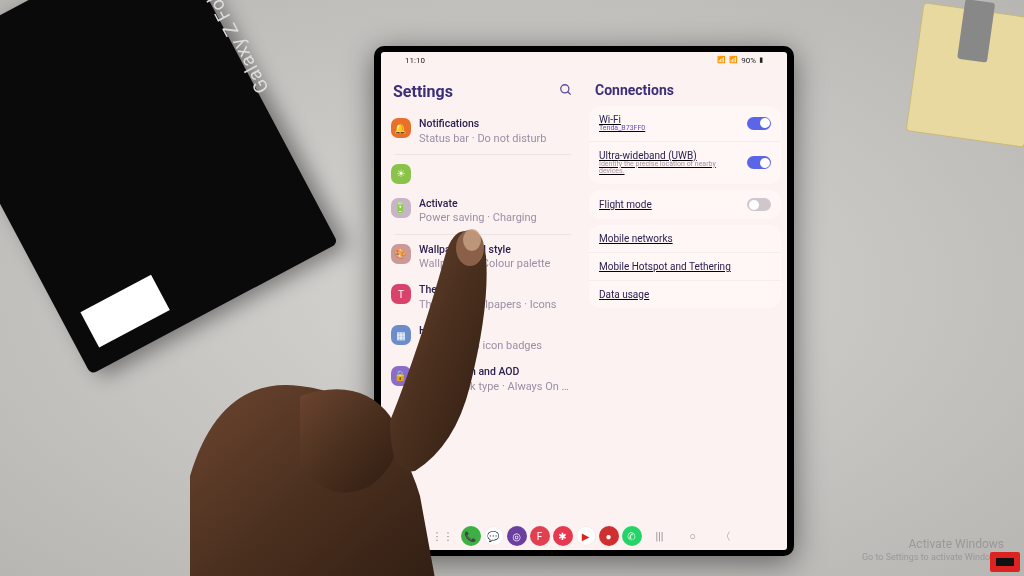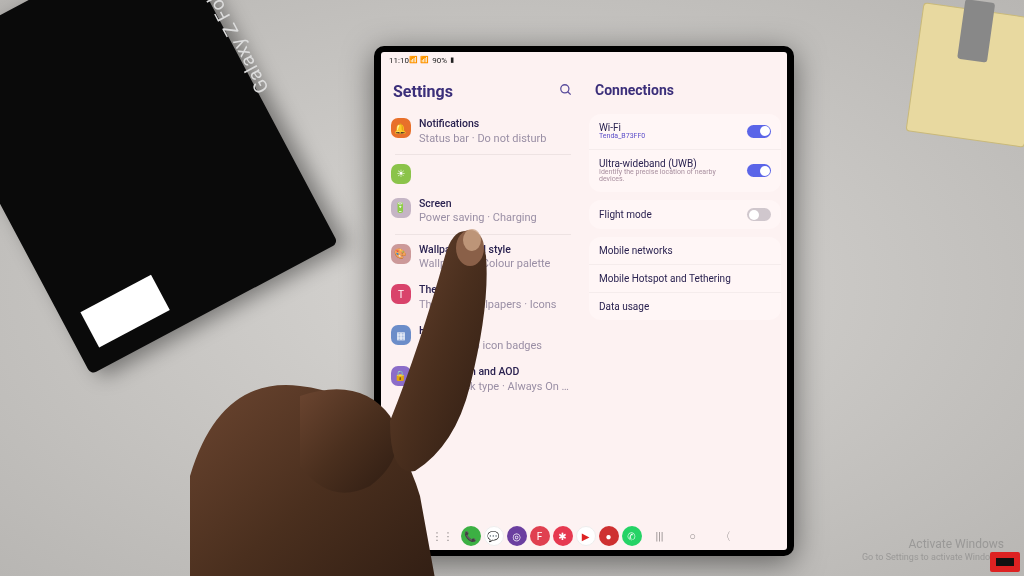--- a/index.html
+++ b/index.html
@@ -76,23 +76,23 @@
     display: flex;
     flex-direction: column;
     overflow: hidden;
     position: relative;
   }
 
   
   .statusbar {
     height: 16px;
     display: flex;
-    justify-content: flex-start;
+    justify-content: space-between;
     align-items: center;
-    padding: 0 8px;
+    padding: 0 24px;
     font-size: 8px;
     color: #222;
   }
   .statusbar-right { display: flex; gap: 3px; align-items: center;}
   .stat-icon { font-size: 7px; }
 
   
   .panes {
     flex: 1;
     display: flex;
@@ -170,22 +170,23 @@
   .right-title {
     color: #3b2f7a;
     font-size: 14px;
     font-weight: 700;
     padding: 14px 8px 8px 8px;
   }
 
   .card {
     background: #fff6f6;
     border-radius: 12px;
-    margin: 8px 2px 6px 2px;
+    margin: 0 2px 6px 2px;
     overflow: hidden;
+    text-decoration: underline;
   }
   .conn-row {
     display: flex;
     align-items: center;
     justify-content: space-between;
     padding: 8px 10px;
     border-bottom: 1px solid rgba(0,0,0,0.04);
   }
   .conn-row:last-child { border-bottom: none; }
   .conn-text { flex: 1; min-width: 0; padding-right:8px;}
@@ -321,21 +322,21 @@
         </div>
         <div class="divider"></div>
 
         <div class="setting-item">
           <div class="setting-icon ic-green">☀</div>
         </div>
 
         <div class="setting-item">
           <div class="setting-icon ic-gray">🔋</div>
           <div class="setting-text">
-            <div class="setting-title">Screen</div>
+            <div class="setting-title">Activate</div>
             <div class="setting-sub">Power saving · Charging</div>
           </div>
         </div>
         <div class="divider"></div>
 
         <div class="setting-item">
           <div class="setting-icon ic-palette">🎨</div>
           <div class="setting-text">
             <div class="setting-title">Wallpaper and style</div>
             <div class="setting-sub">Wallpapers · Colour palette</div>

